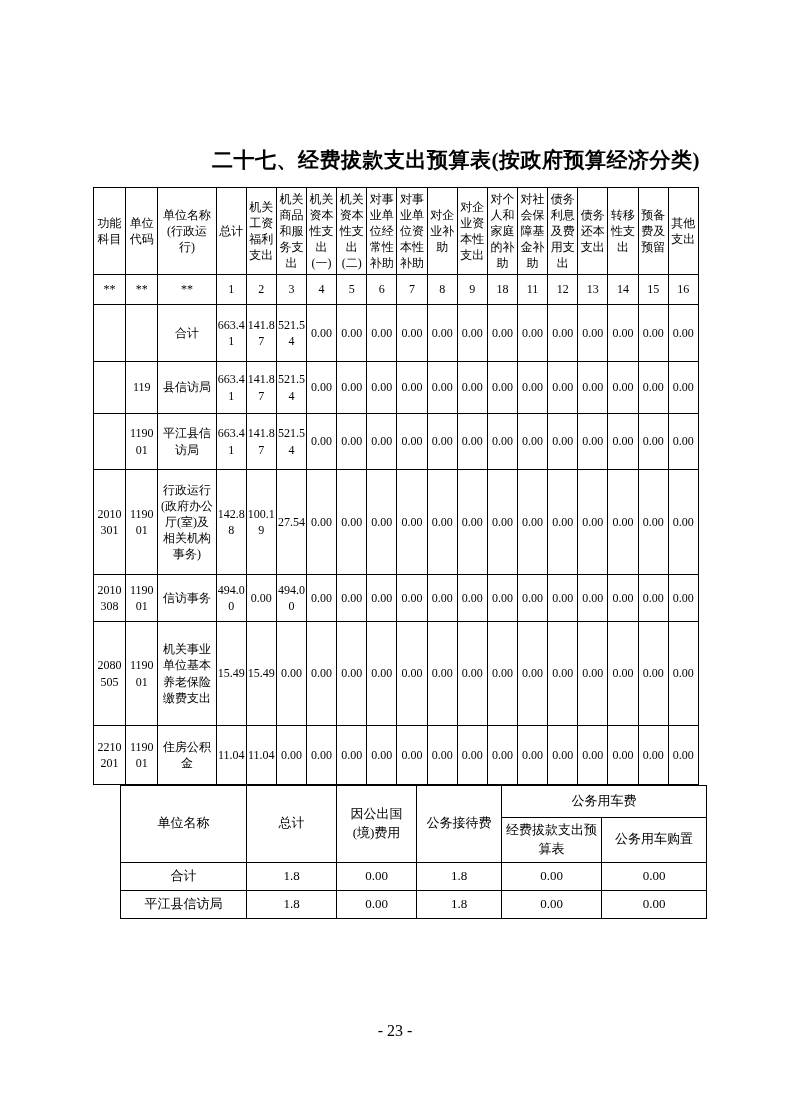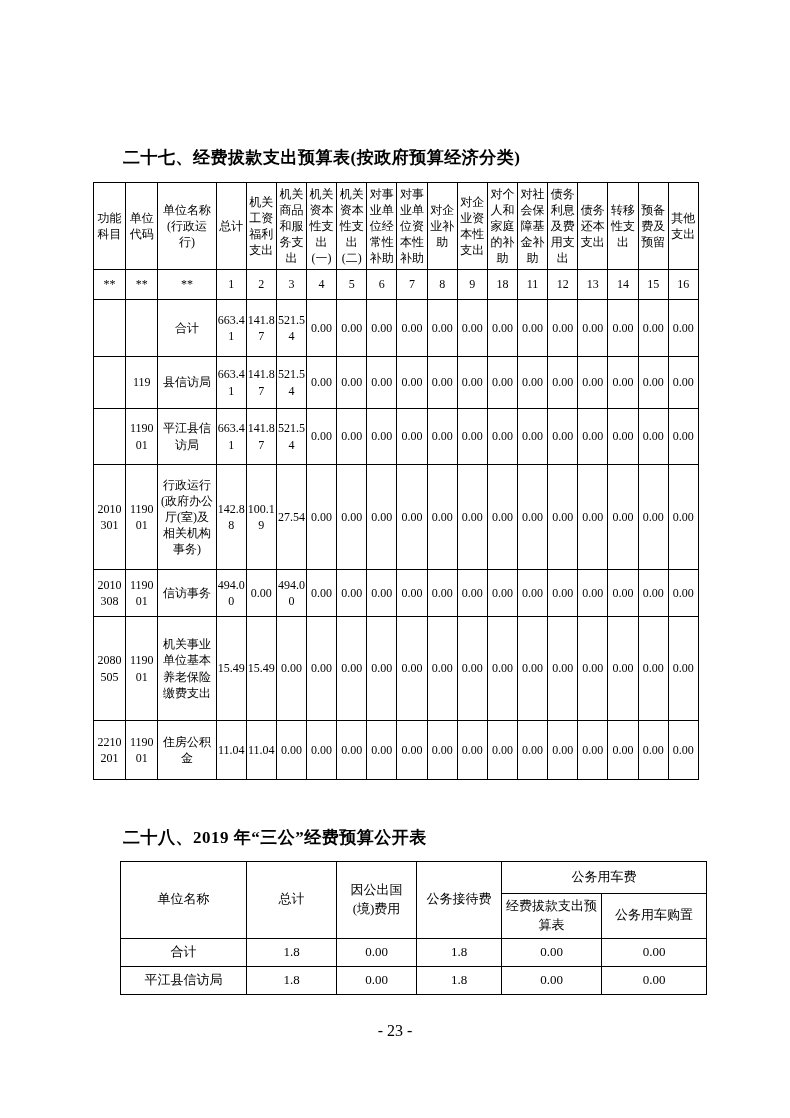--- a/index.html
+++ b/index.html
@@ -5,21 +5,21 @@
   * { margin:0; padding:0; box-sizing:border-box; }
   html,body { background:#fff; }
   body {
     width:790px; height:1118px;
     font-family:"Liberation Serif","DejaVu Serif",serif;
     color:#000; position:relative;
   }
   .page { padding:146px 90px 0 93px; }
 
   .section-title {
-    font-size:17px; font-weight:bold; letter-spacing:.5px;
+    font-size:21px; font-weight:bold; letter-spacing:.5px;text-align:right;
   }
   .title27 { margin-left:30px; margin-bottom:13px; }
   .title28 { margin-left:30px; margin-top:46px; margin-bottom:12px; }
 
   table { border-collapse:collapse; table-layout:fixed; }
   td, th {
     border:1px solid #000;
     text-align:center; vertical-align:middle;
     font-weight:normal;
     word-wrap:break-word; word-break:break-all;
@@ -261,21 +261,20 @@
           <td>0.00</td>
           <td>0.00</td>
           <td>0.00</td>
           <td>0.00</td>
           <td>0.00</td>
           <td>0.00</td>
         </tr>
       </tbody>
   </table>
 
-  <div class="section-title title28">二十八、2019 年“三公”经费预算公开表</div>
 
   <table class="t28">
     <colgroup>
       <col class="c1">
         <col class="c2">
         <col class="c3">
         <col class="c4">
         <col class="c5">
         <col class="c6">
     </colgroup>

